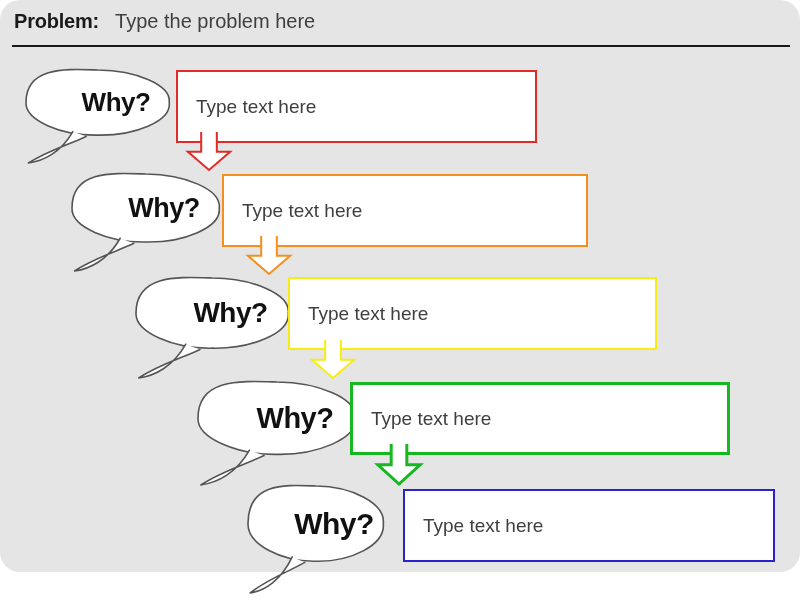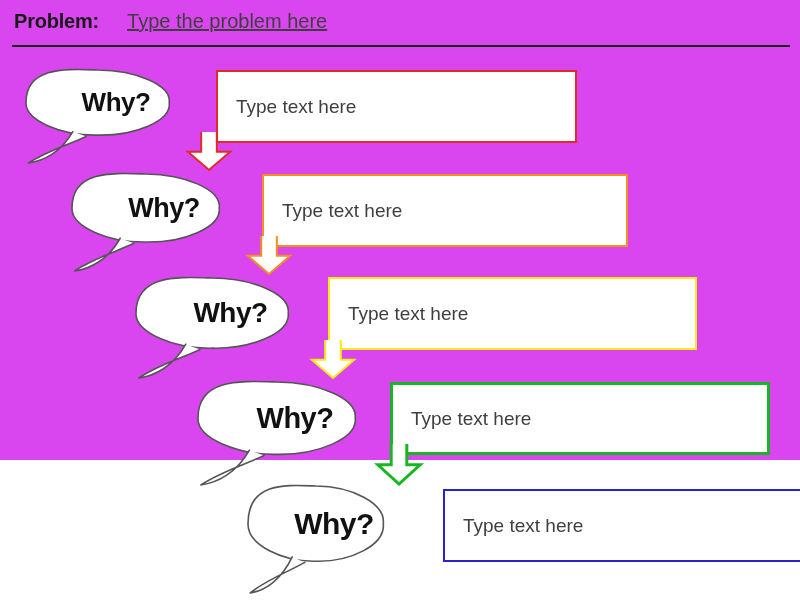--- a/index.html
+++ b/index.html
@@ -11,22 +11,23 @@
     width: 800px;
     height: 600px;
     background: #ffffff;
     font-family: "Liberation Sans", sans-serif;
     overflow: hidden;
   }
 
   #canvas {
     position: relative;
     width: 800px;
-    height: 460px;
-    background: #d946ef;
+    height: 572px;
+    background: #e5e5e5;
+    border-radius: 20px;
   }
 
   
   .header {
     position: absolute;
     left: 14px;
     top: 10px;
     width: 772px;
     height: 34px;
     display: flex;
@@ -36,23 +37,22 @@
     font-size: 20px;
     font-weight: bold;
     color: #1a1a1a;
     letter-spacing: -0.2px;
     white-space: nowrap;
   }
   .header-placeholder {
     font-size: 20px;
     font-weight: normal;
     color: #3f3f3f;
-    margin-left: 28px;
+    margin-left: 16px;
     white-space: nowrap;
-    text-decoration: underline;
   }
   .header-rule {
     position: absolute;
     left: 12px;
     top: 45px;
     width: 778px;
     height: 0;
     border-top: 2px solid #1a1a1a;
   }
 
@@ -85,21 +85,20 @@
     pointer-events: none;
   }
 
   
   .text-box {
     position: absolute;
     background: #ffffff;
     box-sizing: border-box;
     display: flex;
     align-items: center;
-    margin-left: 40px;
   }
   .text-box-placeholder {
     font-size: 19px;
     color: #3f3f3f;
     padding-left: 18px;
     white-space: nowrap;
   }
 
   
   .arrow {

